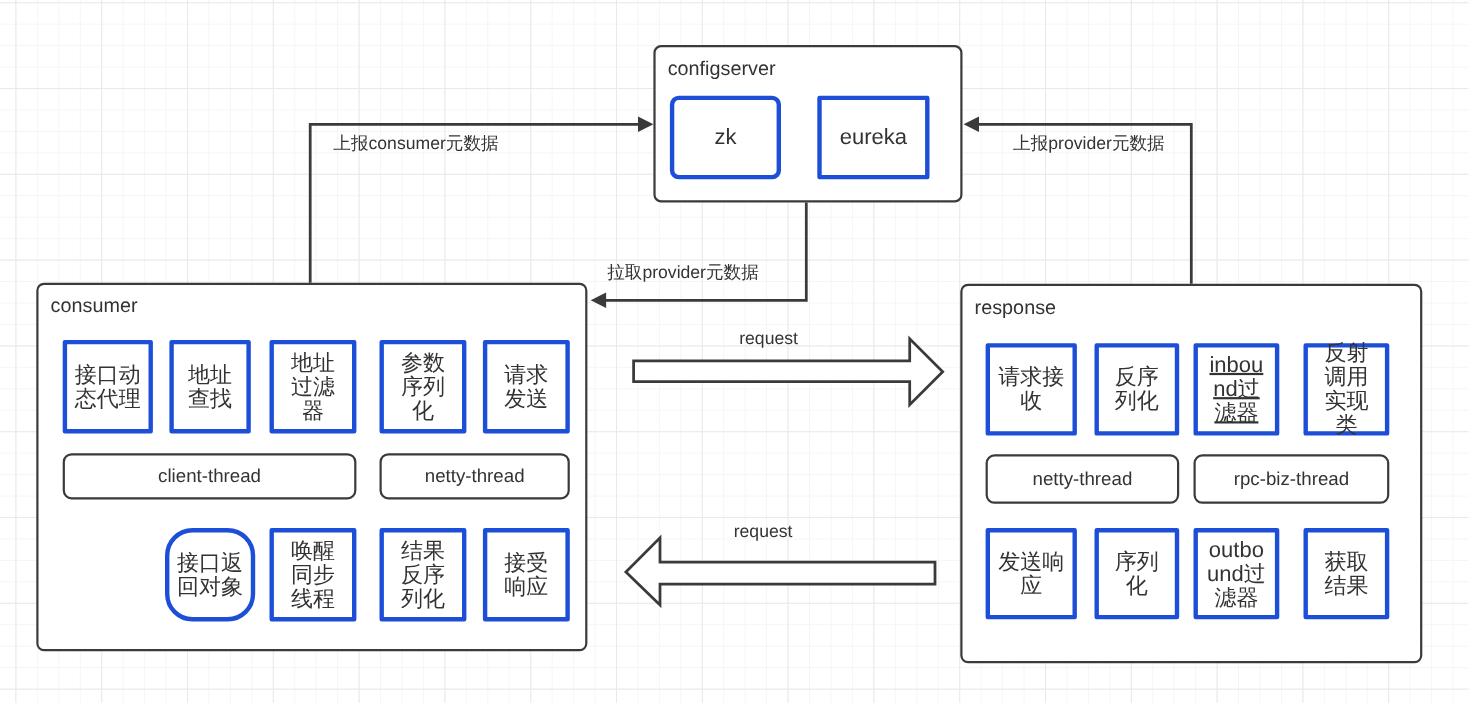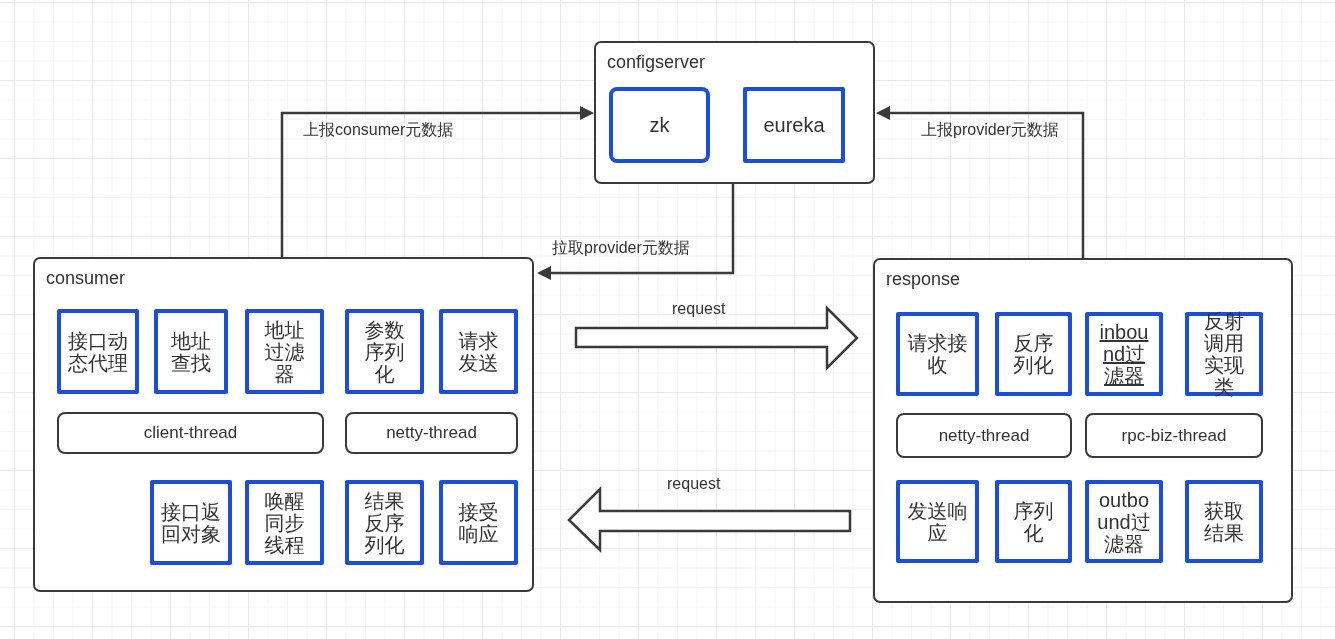--- a/index.html
+++ b/index.html
@@ -101,21 +101,21 @@
 
     <div class="cell" style="left:22px; top:50px; width:82px; height:85px;">接口动态代理</div>
     <div class="cell" style="left:119px; top:50px; width:74px; height:85px;">地址查找</div>
     <div class="cell" style="left:210px; top:50px; width:79px; height:85px;">地址过滤器</div>
     <div class="cell" style="left:310px; top:50px; width:79px; height:85px;">参数序列化</div>
     <div class="cell" style="left:404px; top:50px; width:79px; height:85px;">请求发送</div>
 
     <div class="pill" style="left:22px; top:153px; width:267px; height:42px;">client-thread</div>
     <div class="pill" style="left:310px; top:153px; width:173px; height:42px;">netty-thread</div>
 
-    <div class="cell" style="left:115px; top:221px; width:82px; height:85px;">接口返回对象</div>
+    <div class="cell" style="left:115px; top:221px; width:82px; height:85px;border-radius:25px;">接口返回对象</div>
     <div class="cell" style="left:210px; top:221px; width:79px; height:85px;">唤醒同步线程</div>
     <div class="cell" style="left:310px; top:221px; width:79px; height:85px;">结果反序列化</div>
     <div class="cell" style="left:404px; top:221px; width:79px; height:85px;">接受响应</div>
   </div>
 
   <div class="node" style="left:873px; top:258px; width:420px; height:345px;">
     <div class="node-title">response</div>
 
     <div class="cell" style="left:21px; top:52px; width:83px; height:84px;">请求接收</div>
     <div class="cell" style="left:120px; top:52px; width:77px; height:84px;">反序列化</div>

